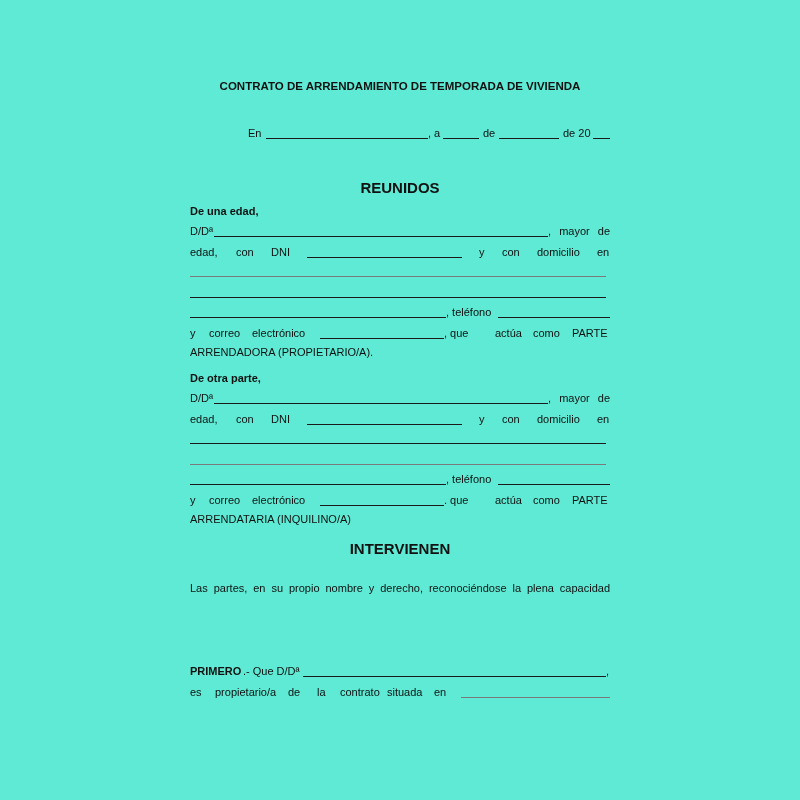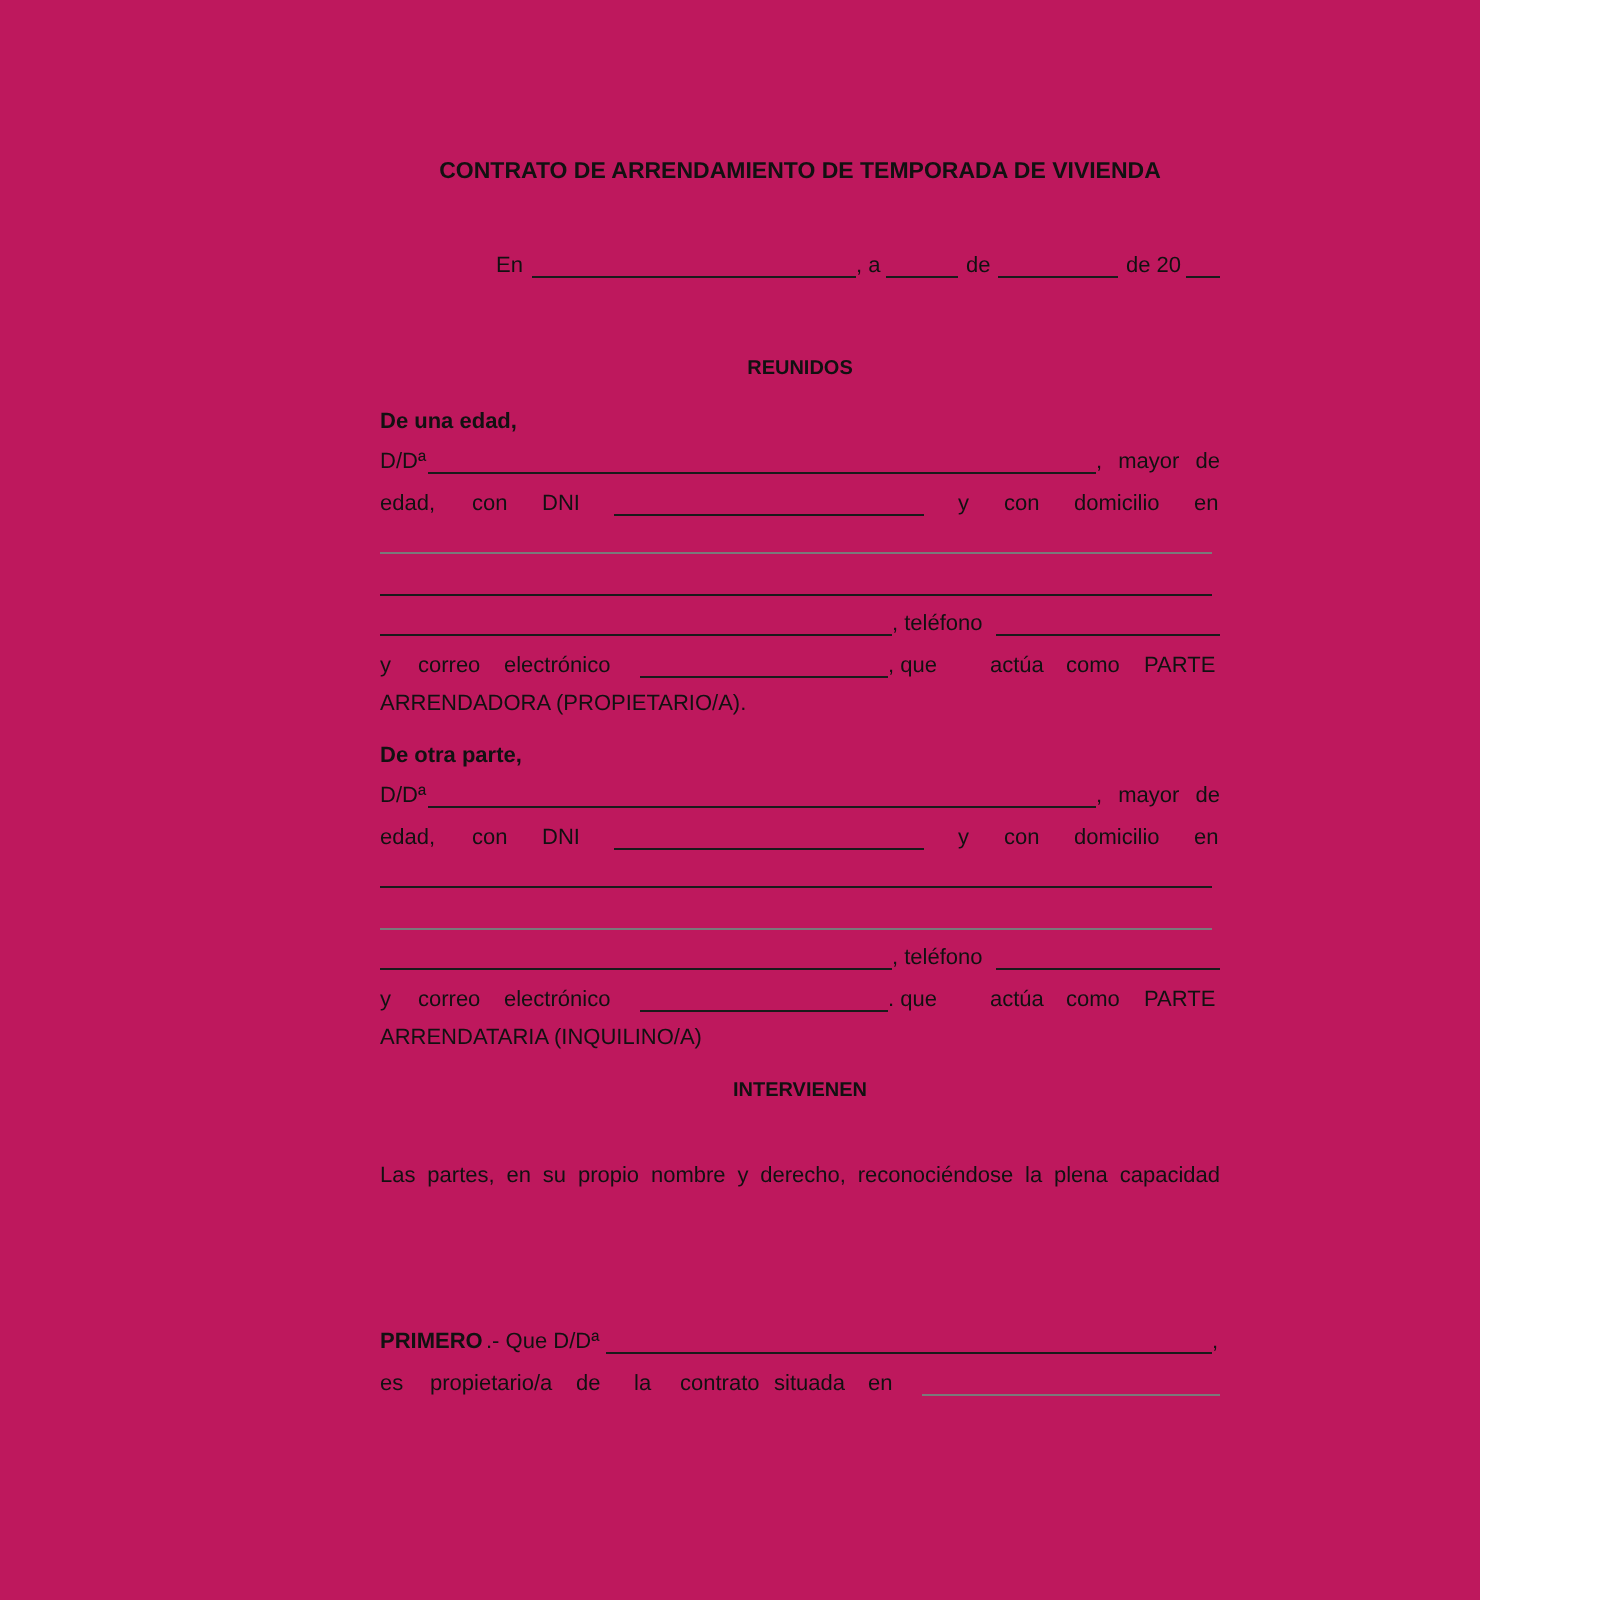--- a/index.html
+++ b/index.html
@@ -12,31 +12,31 @@
       height: 800px;
       position: relative;
       overflow: hidden;
       font-family: "Liberation Sans", sans-serif;
       color: #111111;
       font-size: 11px;
     }
     .page {
       position: absolute;
       left: 0; top: 0;
-      width: 740px; height: 800px;
-      background: #be185d;
+      width: 800px; height: 800px;
+      background: #5eead4;
     }
     .abs { position: absolute; white-space: nowrap; }
     .title {
       left: 0; width: 800px; text-align: center;
       top: 80px; font-weight: bold; font-size: 11.5px;
     }
     .heading {
       left: 190px; width: 420px; text-align: center;
-      font-weight: bold; font-size: 10px;
+      font-weight: bold; font-size: 15px;
     }
     .label-bold { font-weight: bold; }
     .line {
       position: absolute;
       border-bottom: 1px solid #1a1a1a;
       height: 0;
     }
     .line.grey { border-bottom-color: #7a7a7a; }
     .txt { position: absolute; white-space: nowrap; font-size: 11px; line-height: 13px; }
     .justified {

